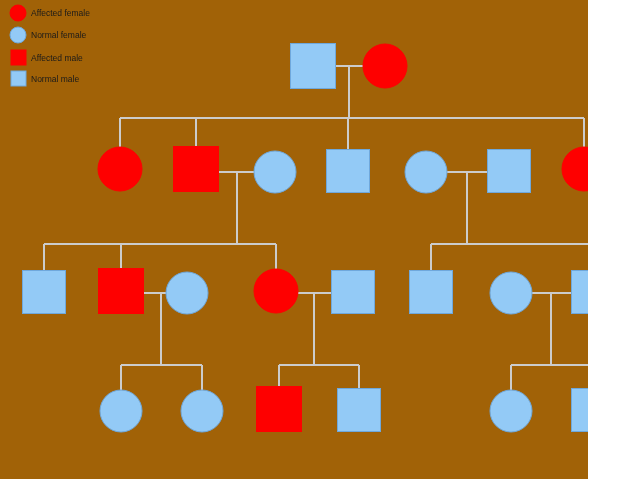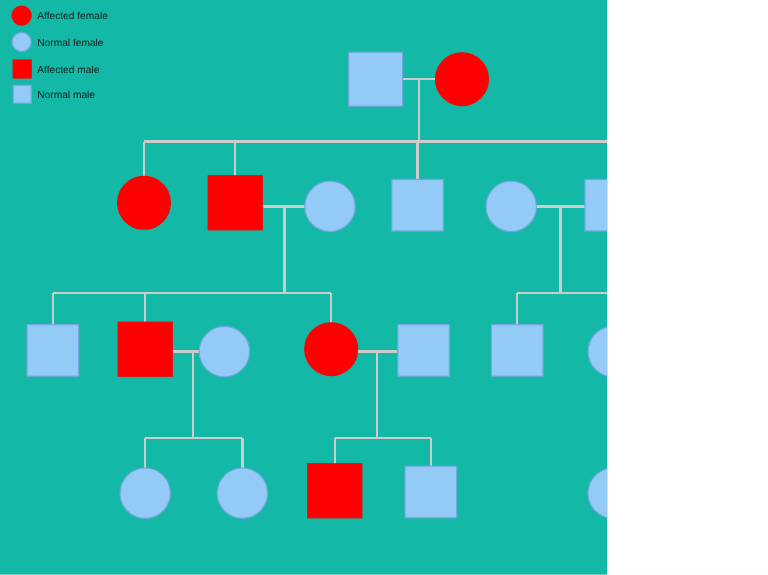--- a/index.html
+++ b/index.html
@@ -6,23 +6,23 @@
   html, body {
     margin: 0;
     padding: 0;
     background: #ffffff;
   }
   body {
     font-family: "Liberation Sans", sans-serif;
   }
   #canvas {
     position: relative;
-    width: 506px;
+    width: 588px;
     height: 479px;
-    background: #14b8a6;
+    background: #a16207;
     overflow: hidden;
     text-decoration: underline;
   }
   #pedigree-svg {
     position: absolute;
     left: 0;
     top: 0;
     width: 640px;
     height: 479px;
   }

